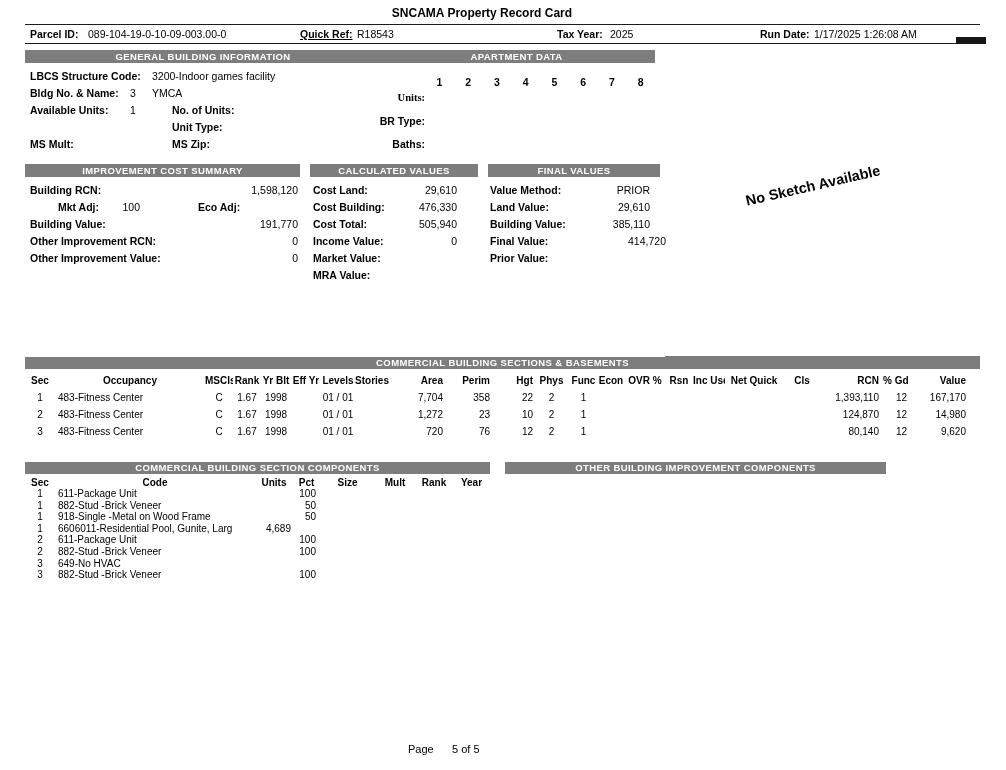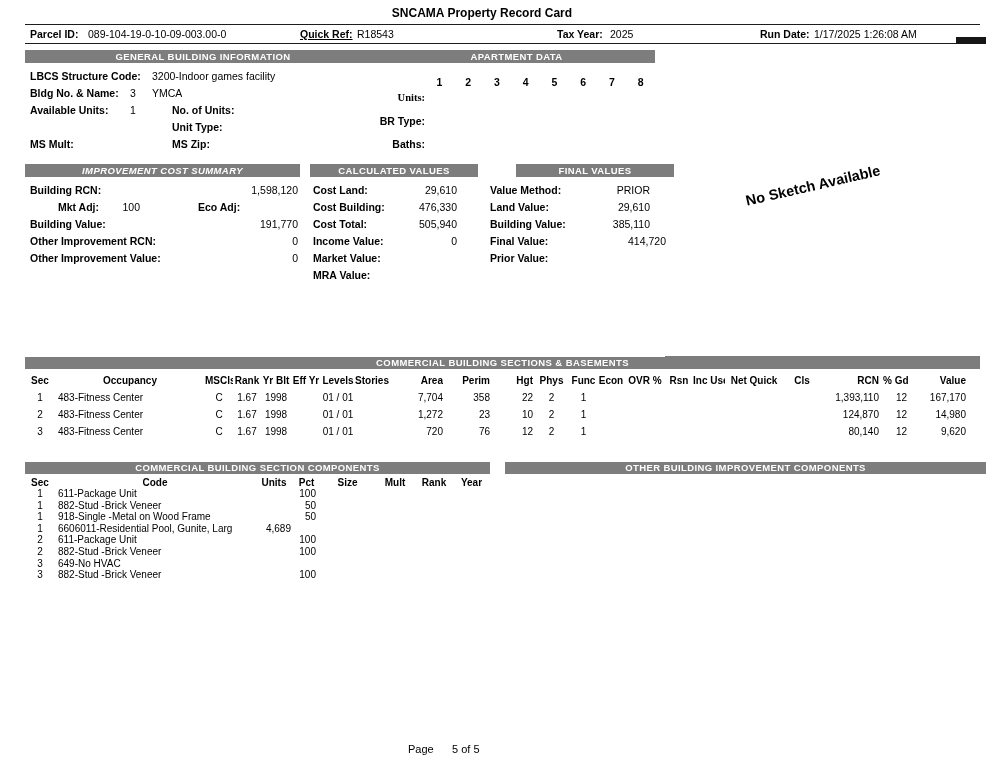--- a/index.html
+++ b/index.html
@@ -106,23 +106,23 @@
     <span>4</span>
     <span>5</span>
     <span>6</span>
     <span>7</span>
     <span>8</span>
   </div>
   <div class="abs b ta-r" style="left:340px; top:92px; width:85px;font-family:Liberation Serif, serif;">Units:</div>
   <div class="abs b ta-r" style="left:340px; top:115px; width:85px;">BR Type:</div>
   <div class="abs b ta-r" style="left:340px; top:138px; width:85px;">Baths:</div>
 
-  <div class="bar" style="left:25px; top:164px; width:275px;font-style:italic;">IMPROVEMENT COST SUMMARY</div>
+  <div class="bar" style="left:25px; top:164px; width:275px;">IMPROVEMENT COST SUMMARY</div>
   <div class="bar" style="left:310px; top:164px; width:168px;">CALCULATED VALUES</div>
-  <div class="bar" style="left:516px; top:164px; width:158px;">FINAL VALUES</div>
+  <div class="bar" style="left:488px; top:164px; width:172px;">FINAL VALUES</div>
 
   <span class="abs b" style="left:30px; top:184px;">Building RCN:</span>
   <div class="abs ta-r" style="left:180px; top:184px; width:118px;">1,598,120</div>
   <span class="abs b" style="left:58px; top:201px;">Mkt Adj:</span>
   <div class="abs ta-r" style="left:105px; top:201px; width:35px;">100</div>
   <span class="abs b" style="left:198px; top:201px;">Eco Adj:</span>
   <span class="abs b" style="left:30px; top:218px;">Building Value:</span>
   <div class="abs ta-r" style="left:180px; top:218px; width:118px;">191,770</div>
   <span class="abs b" style="left:30px; top:235px;">Other Improvement RCN:</span>
   <div class="abs ta-r" style="left:180px; top:235px; width:118px;">0</div>
@@ -229,21 +229,21 @@
     <span class="gc10 ta-r">76</span>
     <span class="gc11 ta-r">12</span>
     <span class="gc12 ta-c">2</span>
     <span class="gc13 ta-c">1</span>
     <span class="gc20 ta-r pr4">80,140</span>
     <span class="gc21 ta-r pr6">12</span>
     <span class="gc22 ta-r pr14">9,620</span>
   </div>
 
   <div class="bar" style="left:25px; top:462px; width:465px; height:12px; line-height:12px;">COMMERCIAL BUILDING SECTION COMPONENTS</div>
-  <div class="bar" style="left:505px; top:462px; width:481px; height:12px; line-height:12px;">OTHER BUILDING IMPROVEMENT COMPONENTS</div>
+  <div class="bar" style="left:505px; top:462px; width:381px; height:12px; line-height:12px;">OTHER BUILDING IMPROVEMENT COMPONENTS</div>
 
   <div class="comp-header b" style="top:477px;">
     <span class="ta-c">Sec</span>
     <span class="ta-c">Code</span>
     <span class="ta-c">Units</span>
     <span class="ta-c">Pct</span>
     <span class="ta-c">Size</span>
     <span class="ta-c">Mult</span>
     <span class="ta-c">Rank</span>
     <span class="ta-c">Year</span>

